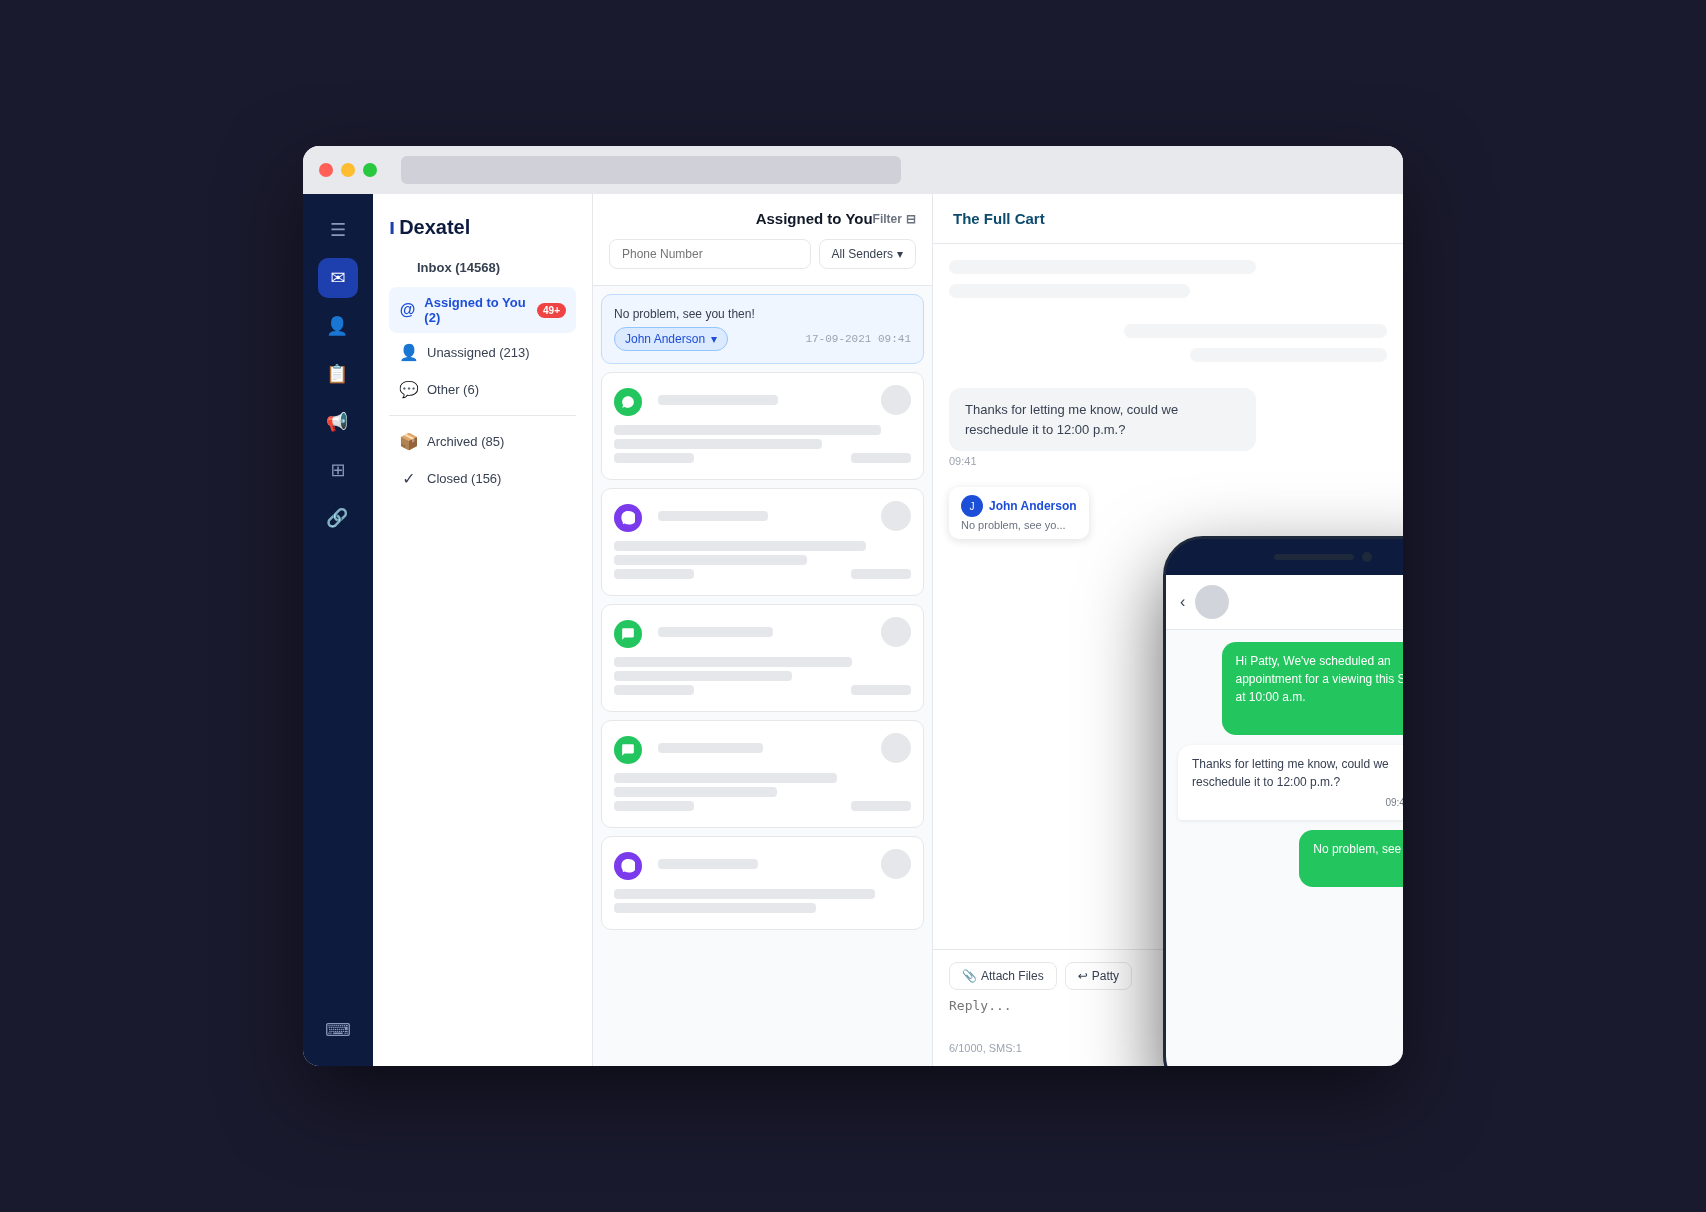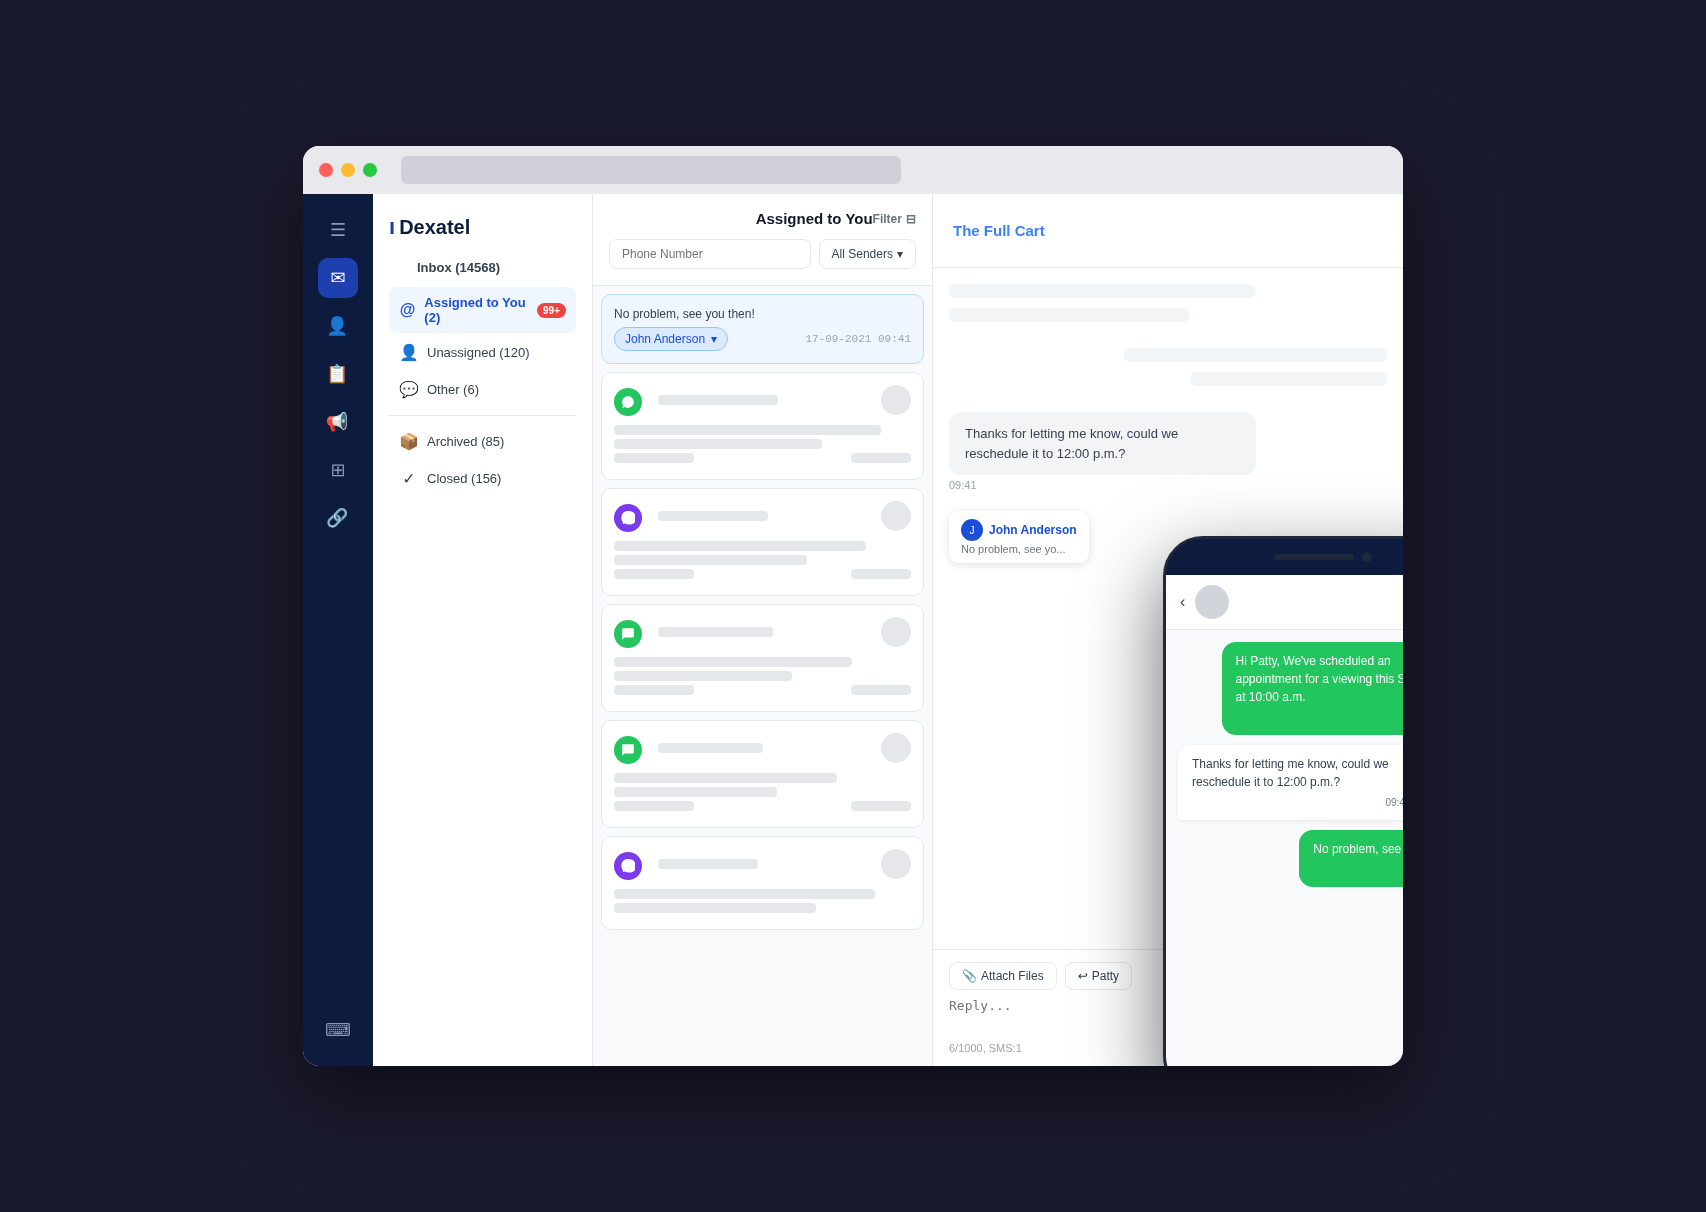--- a/index.html
+++ b/index.html
@@ -288,25 +288,25 @@
 
     
     .chat-panel {
       flex: 1;
       display: flex;
       flex-direction: column;
       background: white;
     }
 
     .chat-header {
-      padding: 28px 20px;
+      padding: 16px 20px;
       border-bottom: 1px solid #e5e7eb;
       font-size: 15px;
       font-weight: 600;
-      color: #3b82f6;
+      color: #0c4a6e;
     }
 
     .chat-messages {
       flex: 1;
       padding: 16px;
       overflow-y: auto;
       display: flex;
       flex-direction: column;
       gap: 8px;
     }
@@ -518,26 +518,26 @@
       <div class="brand">
         <span class="brand-icon">ı</span>
         <span>Dexatel</span>
       </div>
 
       <div class="nav-section-title">Inbox (14568)</div>
 
       <div class="nav-item active">
         <span class="nav-item-icon">@</span>
         <span>Assigned to You (2)</span>
-        <span class="badge">99+</span>
+        <span class="badge">49+</span>
       </div>
 
       <div class="nav-item">
         <span class="nav-item-icon">👤</span>
-        <span>Unassigned (120)</span>
+        <span>Unassigned (213)</span>
       </div>
 
       <div class="nav-item">
         <span class="nav-item-icon">💬</span>
         <span>Other (6)</span>
       </div>
 
       <div style="height: 1px; background: #e5e7eb; margin: 8px 0;"></div>
 
       <div class="nav-item">

